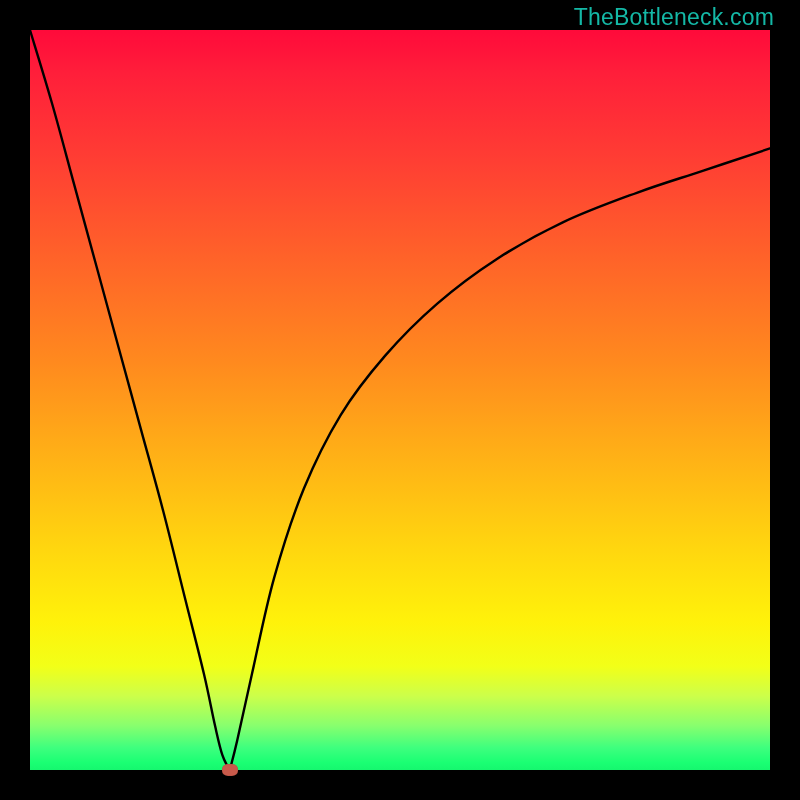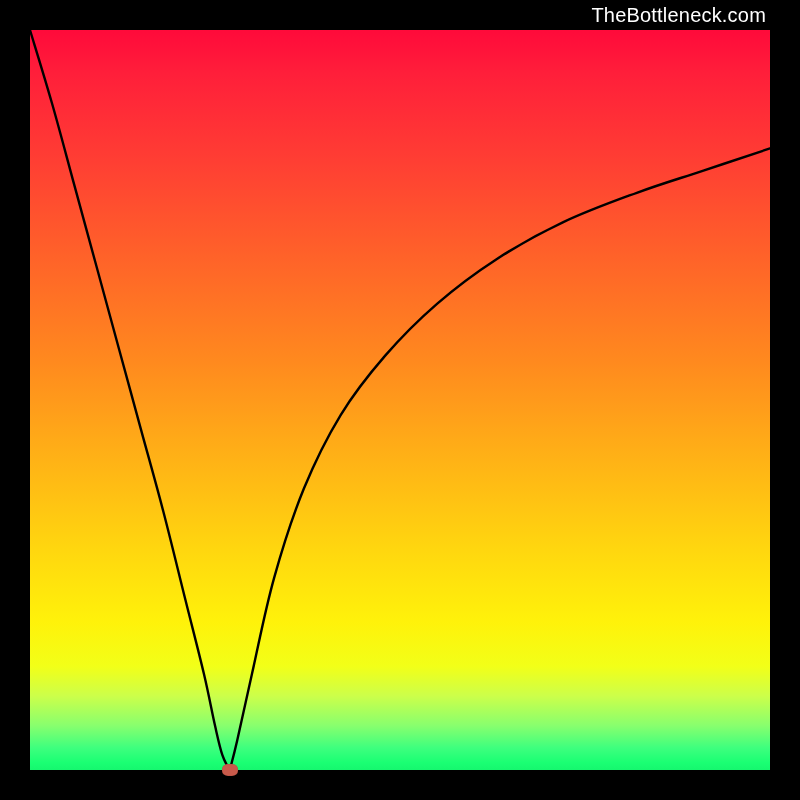--- a/index.html
+++ b/index.html
@@ -38,23 +38,23 @@
       #ccff4a 90%,
       #88ff6e 94%,
       #3eff7e 97%,
       #1aff73 99%,
       #16f76f 100%
     );
   }
   .watermark {
     position: absolute;
     top: 4px;
-    right: 34px;
-    color: #ffffff;
-    font-size: 20px;
+    right: 26px;
+    color: #14b8a6;
+    font-size: 23px;
     font-weight: 400;
     letter-spacing: 0.2px;
     user-select: none;
   }
   svg.curve {
     position: absolute;
     left: 0;
     top: 0;
     width: 740px;
     height: 740px;

